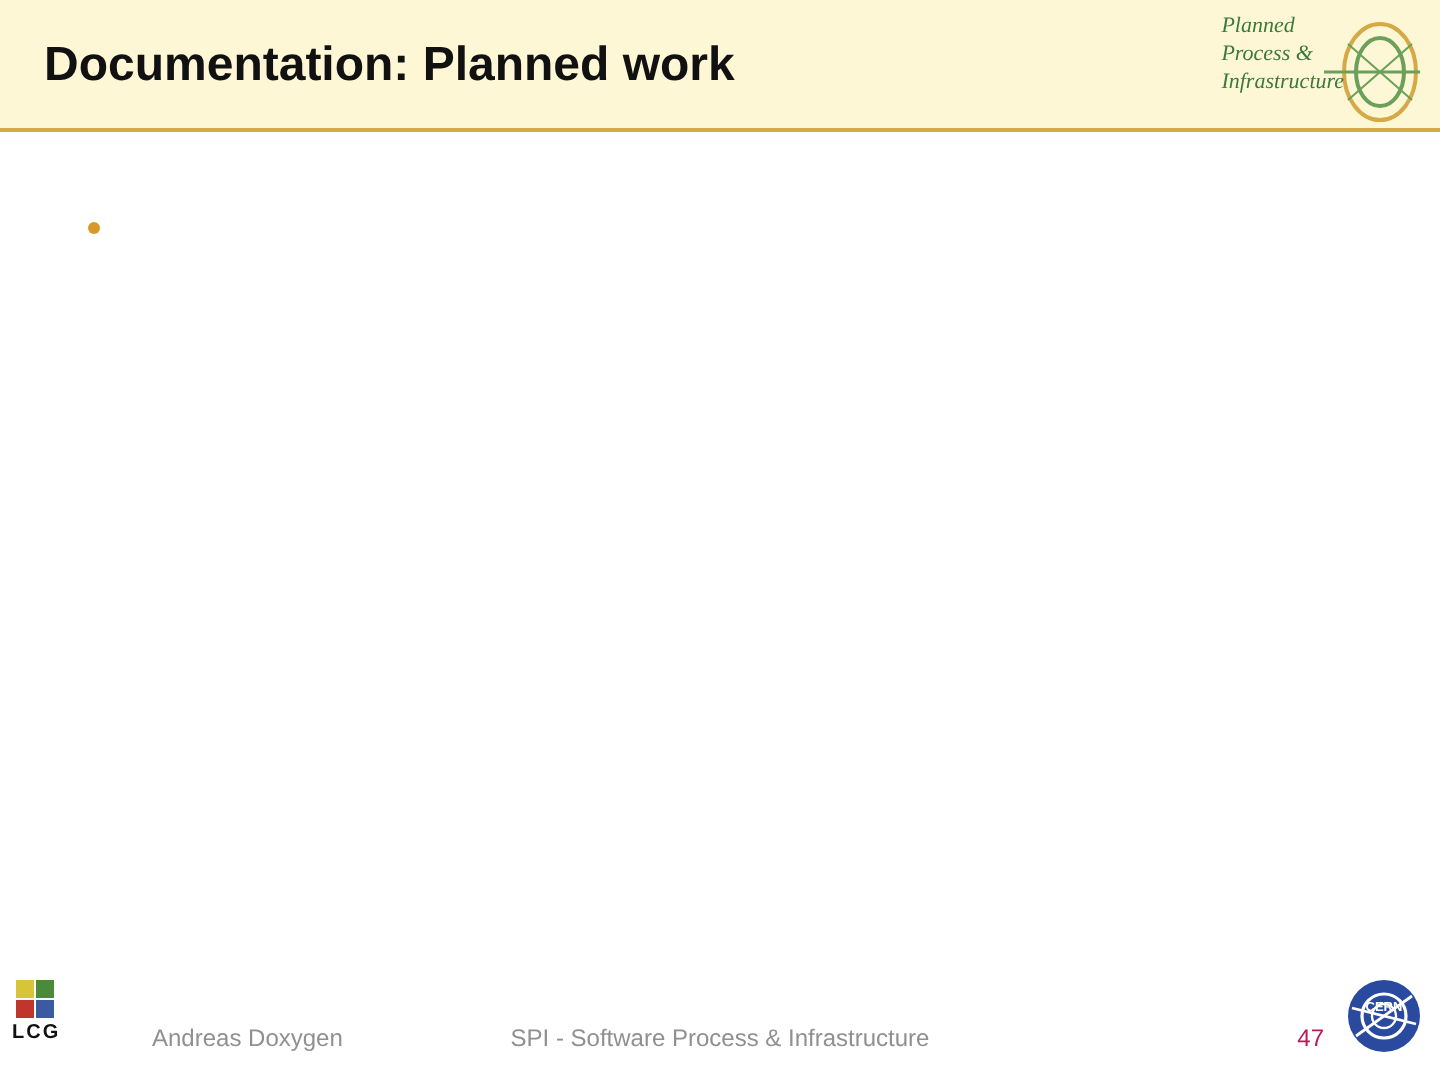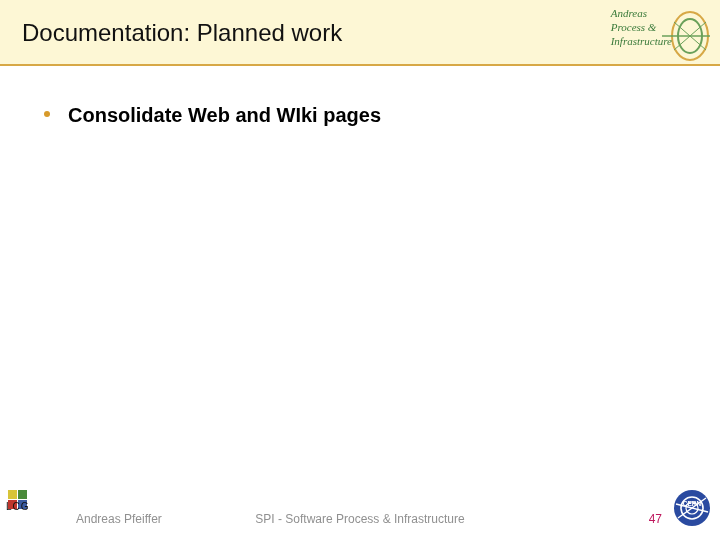--- a/index.html
+++ b/index.html
@@ -23,21 +23,21 @@
   .header-underline {
     position: absolute;
     bottom: 0;
     left: 0;
     width: 100%;
     height: 2px;
     background: #d7a846;
   }
   .slide-title {
     font-size: 24px;
-    font-weight: normal;
+    font-weight: bold;
     color: #111111;
   }
   .logo-top {
     position: absolute;
     top: 6px;
     right: 8px;
     width: 110px;
     height: 58px;
   }
   .logo-top svg { width: 100%; height: 100%; }
@@ -97,23 +97,23 @@
     height: 20px;
   }
   .sq { position: absolute; width: 9px; height: 9px; }
   .sq1 { background:#d7c438; left:0; top:0; }
   .sq2 { background:#4a8a3a; left:10px; top:0; }
   .sq3 { background:#c0362c; left:0; top:10px; }
   .sq4 { background:#3a5ba0; left:10px; top:10px; }
   .lcg-text {
     position: absolute;
     left: 0;
-    bottom: 12px;
+    bottom: 2px;
     font-size: 10px;
-    font-weight: normal;
+    font-weight: bold;
     letter-spacing: 1px;
     color: #111;
   }
   .footer-author {
     position: absolute;
     left: 76px;
     bottom: 4px;
     font-size: 12px;
     color: #909090;
   }
@@ -151,44 +151,43 @@
   <div class="logo-top">
     <svg viewBox="0 0 110 58">
       <ellipse cx="88" cy="30" rx="18" ry="24" fill="none" stroke="#d7a846" stroke-width="2"></ellipse>
       <ellipse cx="88" cy="30" rx="12" ry="17" fill="none" stroke="#6aa05a" stroke-width="2"></ellipse>
       <line x1="60" y1="30" x2="108" y2="30" stroke="#6aa05a" stroke-width="1.5"></line>
       <line x1="72" y1="16" x2="104" y2="44" stroke="#6aa05a" stroke-width="1"></line>
       <line x1="72" y1="44" x2="104" y2="16" stroke="#6aa05a" stroke-width="1"></line>
     </svg>
   </div>
   <div class="logo-labels">
-    <div>Andreas</div>
+    <div>Planned</div>
     <div>Process &amp;</div>
     <div>Infrastructure</div>
   </div>
 </div>
 
 <div class="content">
   <div class="bullet-item">
     <div class="bullet-dot"></div>
-    <div class="bullet-text">Consolidate Web and WIki pages</div>
   </div>
 </div>
 
 <div class="footer">
   <div class="lcg-logo">
     <div class="lcg-squares">
       <div class="sq sq1"></div>
         <div class="sq sq2"></div>
         <div class="sq sq3"></div>
         <div class="sq sq4"></div>
     </div>
     <div class="lcg-text">LCG</div>
   </div>
-  <div class="footer-author">Andreas Pfeiffer</div>
+  <div class="footer-author">Andreas Doxygen</div>
   <div class="footer-center">SPI - Software Process &amp; Infrastructure</div>
   <div class="footer-page">47</div>
   <div class="cern-logo">
     <svg viewBox="0 0 40 40">
       <circle cx="20" cy="20" r="18" fill="#2a4aa0"></circle>
       <circle cx="20" cy="20" r="11" fill="none" stroke="#ffffff" stroke-width="1.6"></circle>
       <circle cx="20" cy="20" r="6" fill="none" stroke="#ffffff" stroke-width="1.2"></circle>
       <line x1="6" y1="30" x2="34" y2="10" stroke="#ffffff" stroke-width="1.4"></line>
       <line x1="4" y1="16" x2="36" y2="24" stroke="#ffffff" stroke-width="1.4"></line>
       <text x="20" y="17.5" text-anchor="middle" fill="#ffffff" font-size="6.5" font-family="Arial" font-weight="bold">CERN</text>

